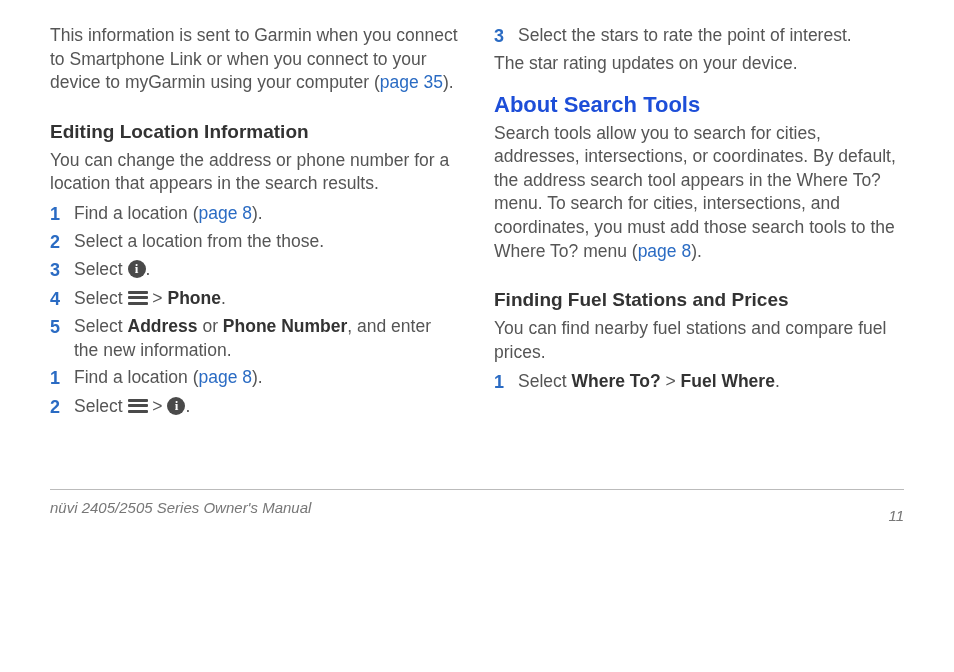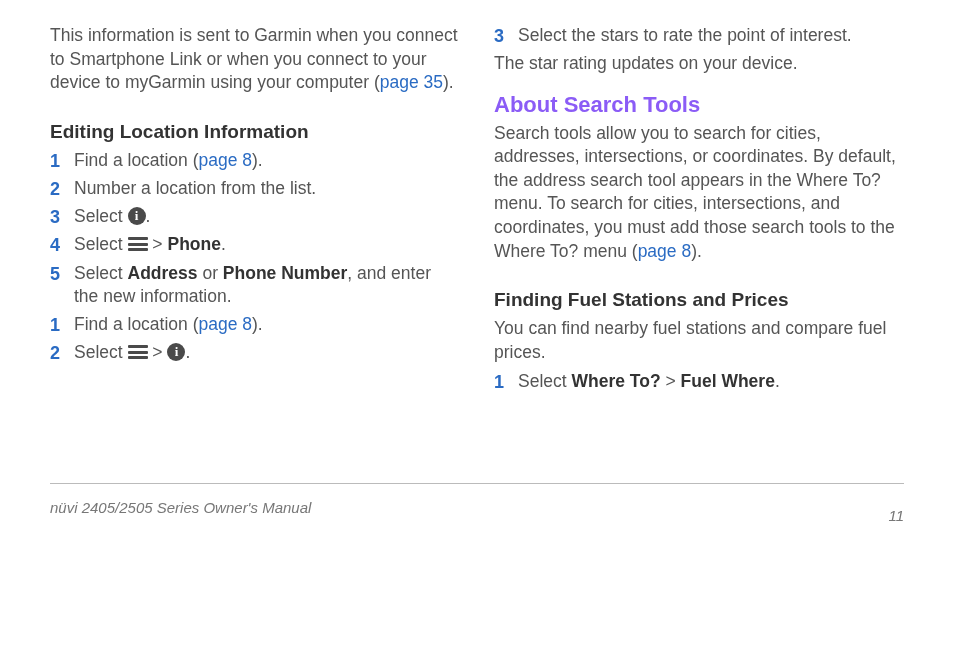--- a/index.html
+++ b/index.html
@@ -1,29 +1,29 @@
 <!DOCTYPE html>
 <html><head>
 <meta charset="utf-8">
 <style>
   * { box-sizing: border-box; margin: 0; padding: 0; }
   html, body { width: 954px; height: 672px; background: #fff; font-family: Arial, Helvetica, sans-serif; color: #555; }
   .page { position: relative; width: 954px; height: 548px; padding: 24px 50px 0 50px; }
   .columns { display: flex; gap: 34px; }
   .col { flex: 1 1 0; font-size: 17.5px; line-height: 1.35; }
   .h3 { font-weight: bold; color: #333; font-size: 19px; margin-top: 24px; margin-bottom: 4px; }
-  .h2 { font-weight: bold; color: #8b5cf6; font-size: 22px; margin-top: 14px; margin-bottom: 2px; }
+  .h2 { font-weight: bold; color: #1d4ed8; font-size: 22px; margin-top: 14px; margin-bottom: 2px; }
   .para { margin-bottom: 6px; }
   .link { color: #2a6bc3; cursor: pointer; }
   ol.steps { list-style: none; padding-left: 0; }
   ol.steps li { display: flex; align-items: flex-start; margin-bottom: 4px; }
   .num { font-weight: bold; color: #2a6bc3; width: 24px; flex-shrink: 0; font-size: 18px; }
   .step-body { flex: 1; }
   .bold { font-weight: bold; color: #333; }
-  .footer { position: absolute; left: 50px; right: 50px; bottom: 24px; display: flex; justify-content: space-between; align-items: center; font-style: italic; color: #777; font-size: 15px; border-top: 1px solid #bbb; padding-top: 6px; }
+  .footer { position: absolute; left: 50px; right: 50px; bottom: 24px; display: flex; justify-content: space-between; align-items: center; font-style: italic; color: #777; font-size: 15px; border-top: 1px solid #bbb; padding-top: 0; }
   .page-num { font-style: italic; margin-top: 17px; }
   .icon-info { display: inline-block; width: 18px; height: 18px; vertical-align: -3px; background: #4a4a4a; border-radius: 50%; position: relative; }
   .icon-info::after { content: "i"; position: absolute; left: 0; right: 0; top: 0; bottom: 0; color: #fff; font-weight: bold; font-family: Georgia, serif; font-style: normal; font-size: 13px; line-height: 18px; text-align: center; }
   .icon-menu { display: inline-block; width: 20px; height: 14px; vertical-align: -1px; position: relative; }
   .icon-menu span, .icon-menu::before, .icon-menu::after { content: ""; position: absolute; left: 0; right: 0; height: 3px; background: #4a4a4a; border-radius: 1px; }
   .icon-menu::before { top: 0; }
   .icon-menu span { top: 5.5px; }
   .icon-menu::after { bottom: 0; }
 </style>
 </head>
@@ -32,31 +32,32 @@
 <div class="page">
   <div class="columns">
 
     <div class="col">
 
       <p class="para">
         <span>This information is sent to Garmin when you connect to Smartphone Link or when you connect to your device to myGarmin using your computer (</span><span class="link">page 35</span><span>).</span>
       </p>
 
       <div class="h3">Editing Location Information</div>
+      <p class="para">You can change the address or phone number for a location that appears in the search results.</p>
 
       <ol class="steps">
         <li>
           <span class="num">1</span>
           <span class="step-body">
             <span>Find a location (</span><span class="link">page 8</span><span>).</span>
           </span>
         </li>
         <li>
           <span class="num">2</span>
-          <span class="step-body">Number a location from the list.</span>
+          <span class="step-body">Select a location from the those.</span>
         </li>
         <li>
           <span class="num">3</span>
           <span class="step-body">
             <span>Select </span><span class="icon-info"></span><span>.</span>
           </span>
         </li>
         <li>
           <span class="num">4</span>
           <span class="step-body">

